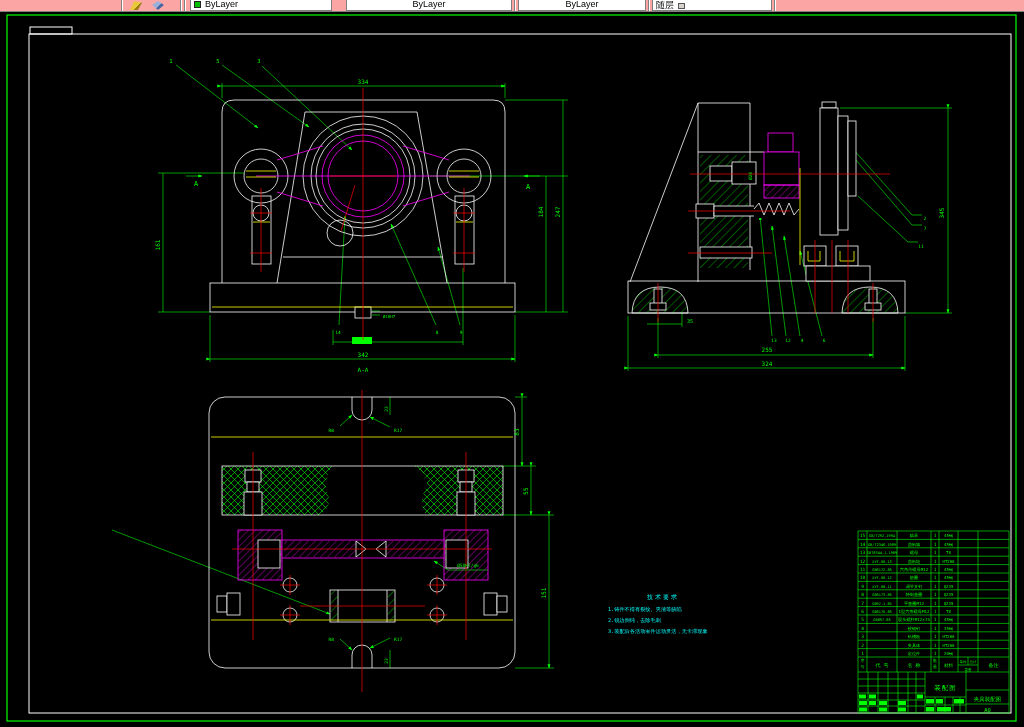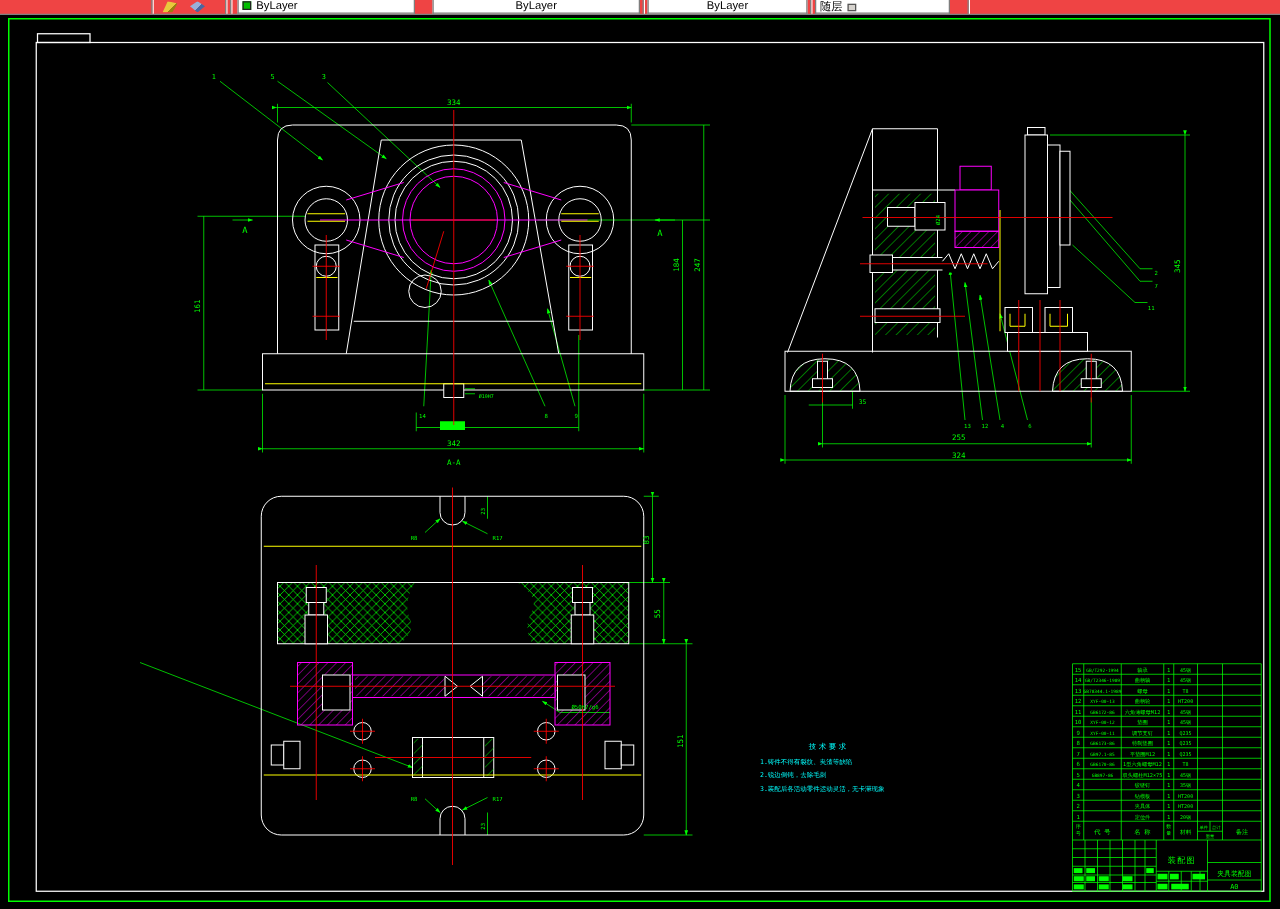--- a/index.html
+++ b/index.html
@@ -1,17 +1,17 @@
 <!DOCTYPE html>
 <html><head>
 <meta charset="utf-8">
 <style>
   html,body{margin:0;padding:0;background:#000;width:1024px;height:727px;overflow:hidden;}
   *{box-sizing:border-box;}
-  .toolbar{position:absolute;top:0;left:0;width:1024px;height:12px;background:#ef4444;border-bottom:1px solid #808080;font-family:"Liberation Sans",sans-serif;}
+  .toolbar{position:absolute;top:0;left:0;width:1024px;height:12px;background:#fca5a5;border-bottom:1px solid #808080;font-family:"Liberation Sans",sans-serif;}
   .tb-sep{position:absolute;top:0;height:11px;width:2px;border-left:1px solid #808080;border-right:1px solid #fff;}
   .tb-icon{position:absolute;top:1px;width:12px;height:9px;}
   .tb-icon.i1{left:130px;background:linear-gradient(135deg,#e8c83c 0 60%,#9a7d10 60% 100%);clip-path:polygon(0 100%,35% 0,100% 20%,65% 100%);}
   .tb-icon.i2{left:152px;background:linear-gradient(135deg,#9ab0d8 0 55%,#4a66a0 55% 100%);clip-path:polygon(50% 0,100% 45%,50% 100%,0 45%);}
   .combo{position:absolute;top:0;height:11px;background:#fff;border:1px solid #7e7e7e;border-top:none;overflow:hidden;font-size:9px;color:#000;white-space:nowrap;}
   .combo .lbl{display:block;margin-top:-1px;padding-left:3px;font-family:"Liberation Sans",sans-serif;}
   .combo.center .lbl{text-align:center;padding-left:0;}
   .chip{position:absolute;left:3px;top:1px;width:7px;height:7px;background:#00c000;border:1px solid #222;}
   .chip ~ .lbl{padding-left:14px;}
   .cbox{display:inline-block;width:7px;height:6px;border:1px solid #555;margin-left:4px;vertical-align:middle;background:#d6d3ce;}
@@ -32,21 +32,21 @@
     <span class="lbl">ByLayer</span>
   </div>
   <div class="combo center" style="left:346px;width:166px">
     <span class="lbl">ByLayer</span>
   </div>
   <div class="tb-sep" style="left:514px"></div>
   <div class="combo center" style="left:518px;width:128px">
     <span class="lbl">ByLayer</span>
   </div>
   <div class="tb-sep" style="left:648px"></div>
-  <div class="combo" style="left:652px;width:108px">
+  <div class="combo" style="left:652px;width:120px">
     <span class="lbl"><span>随层</span><span class="cbox"></span></span>
   </div>
   <div class="tb-sep" style="left:774px"></div>
 </div>
 
 <div class="canvas-wrap">
 <svg id="cad" width="1024" height="715" viewBox="0 12 1024 715">
   <defs>
     <pattern id="hg" width="6" height="6" patternUnits="userSpaceOnUse" patternTransform="rotate(45)">
       <line x1="0" y1="0" x2="0" y2="6" stroke="#00ff00" stroke-width="0.7"></line>

